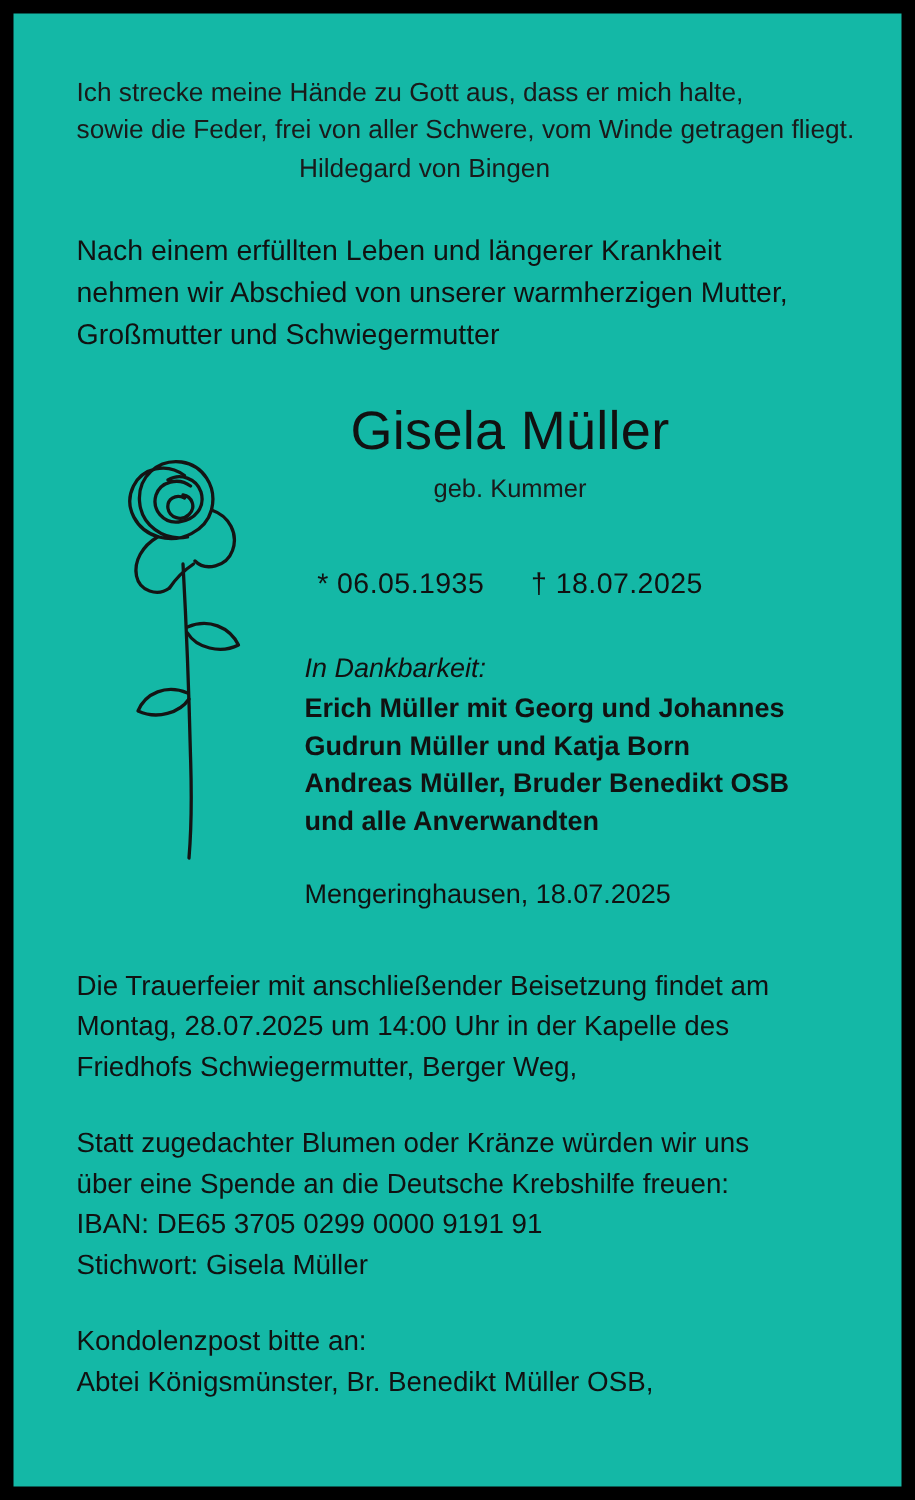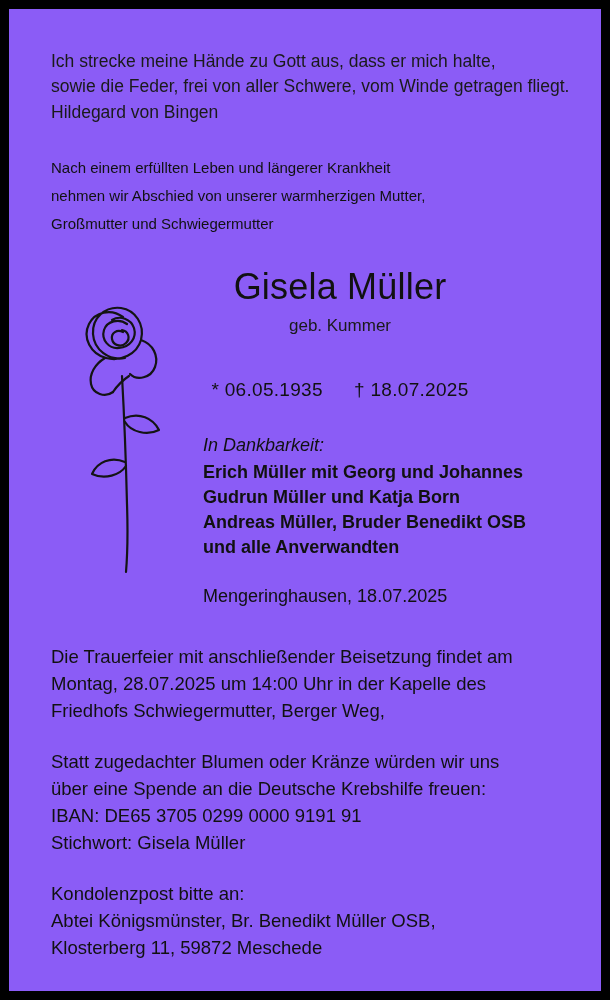--- a/index.html
+++ b/index.html
@@ -17,43 +17,43 @@
     width: 610px;
     height: 1000px;
     background: #000000;
     box-sizing: border-box;
     padding: 9px;
   }
   .sheet {
     position: relative;
     width: 100%;
     height: 100%;
-    background: #8b5cf6;
+    background: #14b8a6;
     box-sizing: border-box;
     padding: 40px 42px 20px 42px;
     overflow: hidden;
   }
 
   .quote {
     font-size: 17.5px;
     line-height: 25px;
     color: #1a1a1a;
   }
   .quote-line { white-space: nowrap; }
   .quote-author {
-    text-align: left;
+    text-align: center;
     font-size: 17.5px;
     line-height: 27px;
     color: #1a1a1a;
     padding-right: 44px;
   }
 
   .intro {
     margin-top: 28px;
-    font-size: 15px;
+    font-size: 19px;
     line-height: 28px;
     color: #111;
   }
   .intro div { white-space: nowrap; }
 
   .center-block {
     position: relative;
     margin-top: 26px;
     min-height: 330px;
   }
@@ -190,17 +190,16 @@
     <div class="para tight">
       <div>Statt zugedachter Blumen oder Kränze würden wir uns</div>
       <div>über eine Spende an die Deutsche Krebshilfe freuen:</div>
       <div>IBAN: DE65 3705 0299 0000 9191 91</div>
       <div>Stichwort: Gisela Müller</div>
     </div>
 
     <div class="para tight">
       <div>Kondolenzpost bitte an:</div>
       <div>Abtei Königsmünster, Br. Benedikt Müller OSB,</div>
-      <div>Klosterberg 11, 59872 Meschede</div>
     </div>
 
   </div>
 </div>
 
 </body></html>

